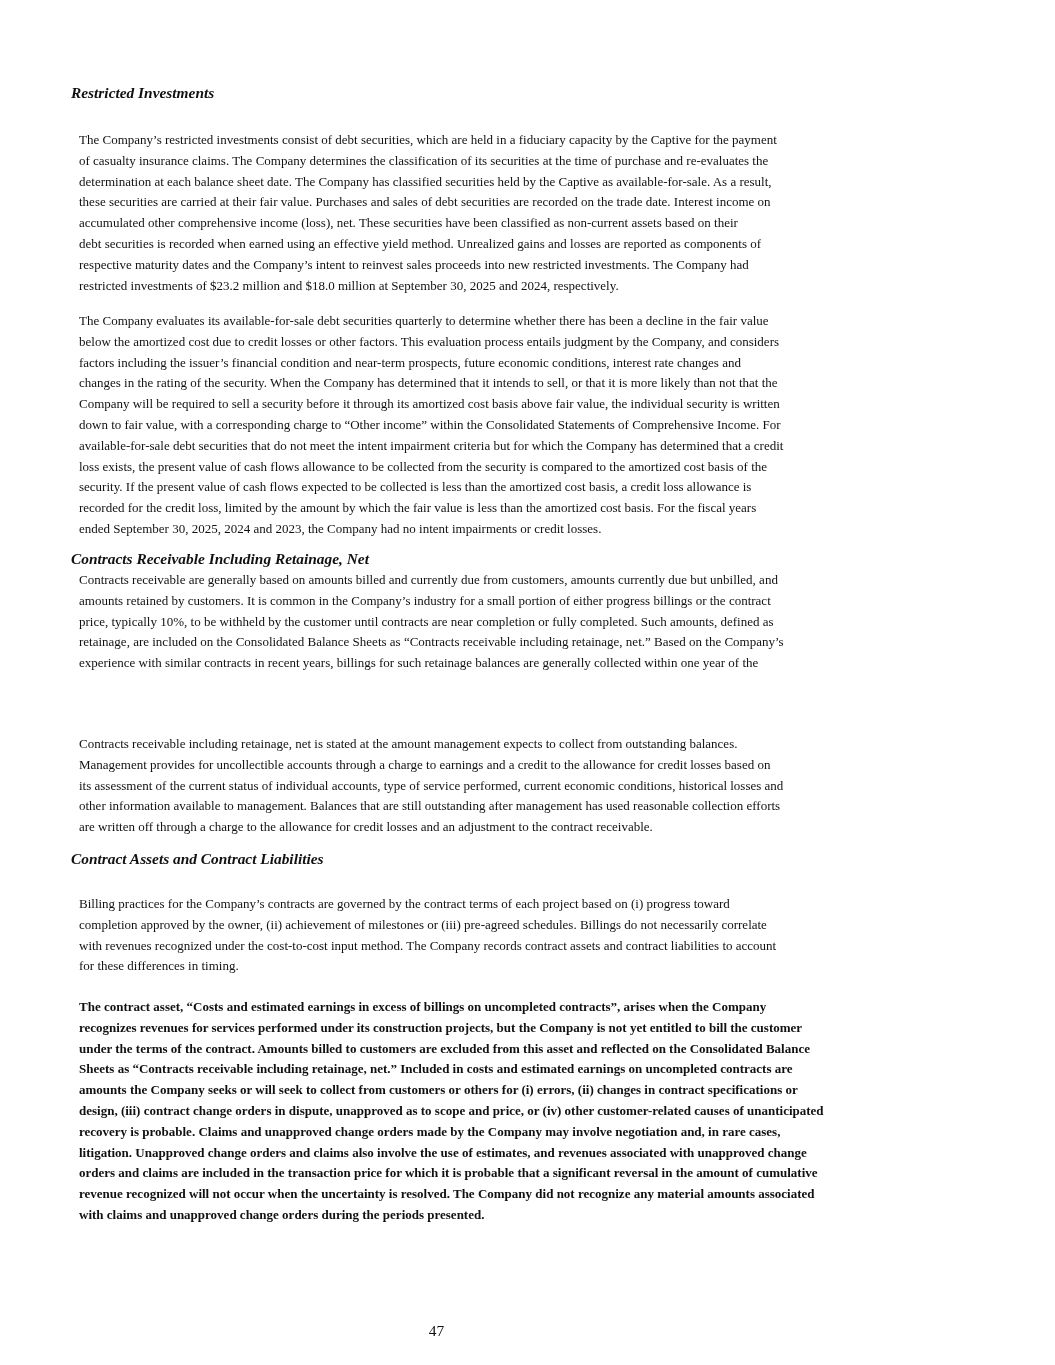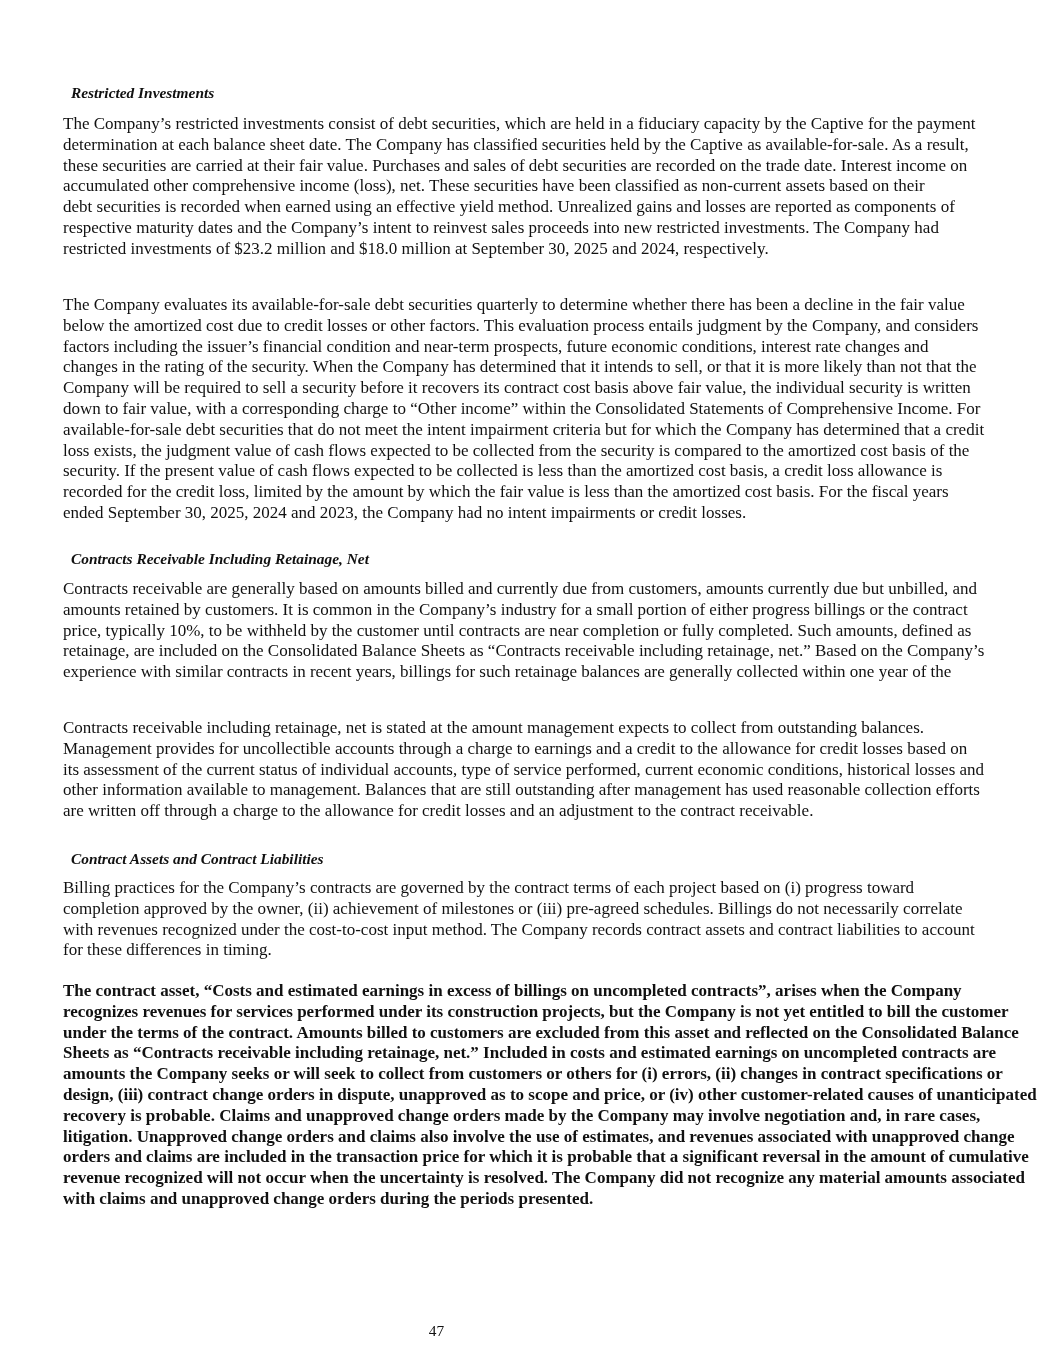--- a/index.html
+++ b/index.html
@@ -28,22 +28,22 @@
     }
     .heading {
       font-weight: bold;
       font-style: italic;
       font-size: 15.4px;
       line-height: 21px;
       margin: 8px;
       white-space: nowrap;
     }
     .para {
-      margin: 0;
-      font-size: 17px;
+      margin: 16px;
+      font-size: 13px;
       line-height: 20.8px;
     }
     .line {
       display: block;
       white-space: nowrap;
     }
     .page-number {
       position: absolute;
       left: 0;
       width: 873px;
@@ -57,48 +57,49 @@
 <body>
 
 <div class="page">
 
   <div class="section" style="top:74px;">
     <h3 class="heading">Restricted Investments</h3>
   </div>
   <div class="section" style="top:114px;">
     <p class="para">
       <span class="line">The Company’s restricted investments consist of debt securities, which are held in a fiduciary capacity by the Captive for the payment</span>
+      <span class="line">of casualty insurance claims. The Company determines the classification of its securities at the time of purchase and re-evaluates the</span>
       <span class="line">determination at each balance sheet date. The Company has classified securities held by the Captive as available-for-sale. As a result,</span>
       <span class="line">these securities are carried at their fair value. Purchases and sales of debt securities are recorded on the trade date. Interest income on</span>
       <span class="line">accumulated other comprehensive income (loss), net. These securities have been classified as non-current assets based on their</span>
       <span class="line">debt securities is recorded when earned using an effective yield method. Unrealized gains and losses are reported as components of</span>
       <span class="line">respective maturity dates and the Company’s intent to reinvest sales proceeds into new restricted investments. The Company had</span>
       <span class="line">restricted investments of $23.2 million and $18.0 million at September 30, 2025 and 2024, respectively.</span>
     </p>
   </div>
   <div class="section" style="top:295px;">
     <p class="para">
       <span class="line">The Company evaluates its available-for-sale debt securities quarterly to determine whether there has been a decline in the fair value</span>
       <span class="line">below the amortized cost due to credit losses or other factors. This evaluation process entails judgment by the Company, and considers</span>
       <span class="line">factors including the issuer’s financial condition and near-term prospects, future economic conditions, interest rate changes and</span>
       <span class="line">changes in the rating of the security. When the Company has determined that it intends to sell, or that it is more likely than not that the</span>
-      <span class="line">Company will be required to sell a security before it recovers its contract cost basis above fair value, the individual security is written</span>
+      <span class="line">Company will be required to sell a security before it through its amortized cost basis above fair value, the individual security is written</span>
       <span class="line">down to fair value, with a corresponding charge to “Other income” within the Consolidated Statements of Comprehensive Income. For</span>
       <span class="line">available-for-sale debt securities that do not meet the intent impairment criteria but for which the Company has determined that a credit</span>
-      <span class="line">loss exists, the judgment value of cash flows expected to be collected from the security is compared to the amortized cost basis of the</span>
+      <span class="line">loss exists, the present value of cash flows allowance to be collected from the security is compared to the amortized cost basis of the</span>
       <span class="line">security. If the present value of cash flows expected to be collected is less than the amortized cost basis, a credit loss allowance is</span>
       <span class="line">recorded for the credit loss, limited by the amount by which the fair value is less than the amortized cost basis. For the fiscal years</span>
       <span class="line">ended September 30, 2025, 2024 and 2023, the Company had no intent impairments or credit losses.</span>
     </p>
   </div>
 
   <div class="section" style="top:540px;">
     <h3 class="heading">Contracts Receivable Including Retainage, Net</h3>
   </div>
-  <div class="section" style="top:579px;">
+  <div class="section" style="top:554px;">
     <p class="para">
       <span class="line">Contracts receivable are generally based on amounts billed and currently due from customers, amounts currently due but unbilled, and</span>
       <span class="line">amounts retained by customers. It is common in the Company’s industry for a small portion of either progress billings or the contract</span>
       <span class="line">price, typically 10%, to be withheld by the customer until contracts are near completion or fully completed. Such amounts, defined as</span>
       <span class="line">retainage, are included on the Consolidated Balance Sheets as “Contracts receivable including retainage, net.” Based on the Company’s</span>
       <span class="line">experience with similar contracts in recent years, billings for such retainage balances are generally collected within one year of the</span>
     </p>
   </div>
   <div class="section" style="top:718px;">
     <p class="para">

